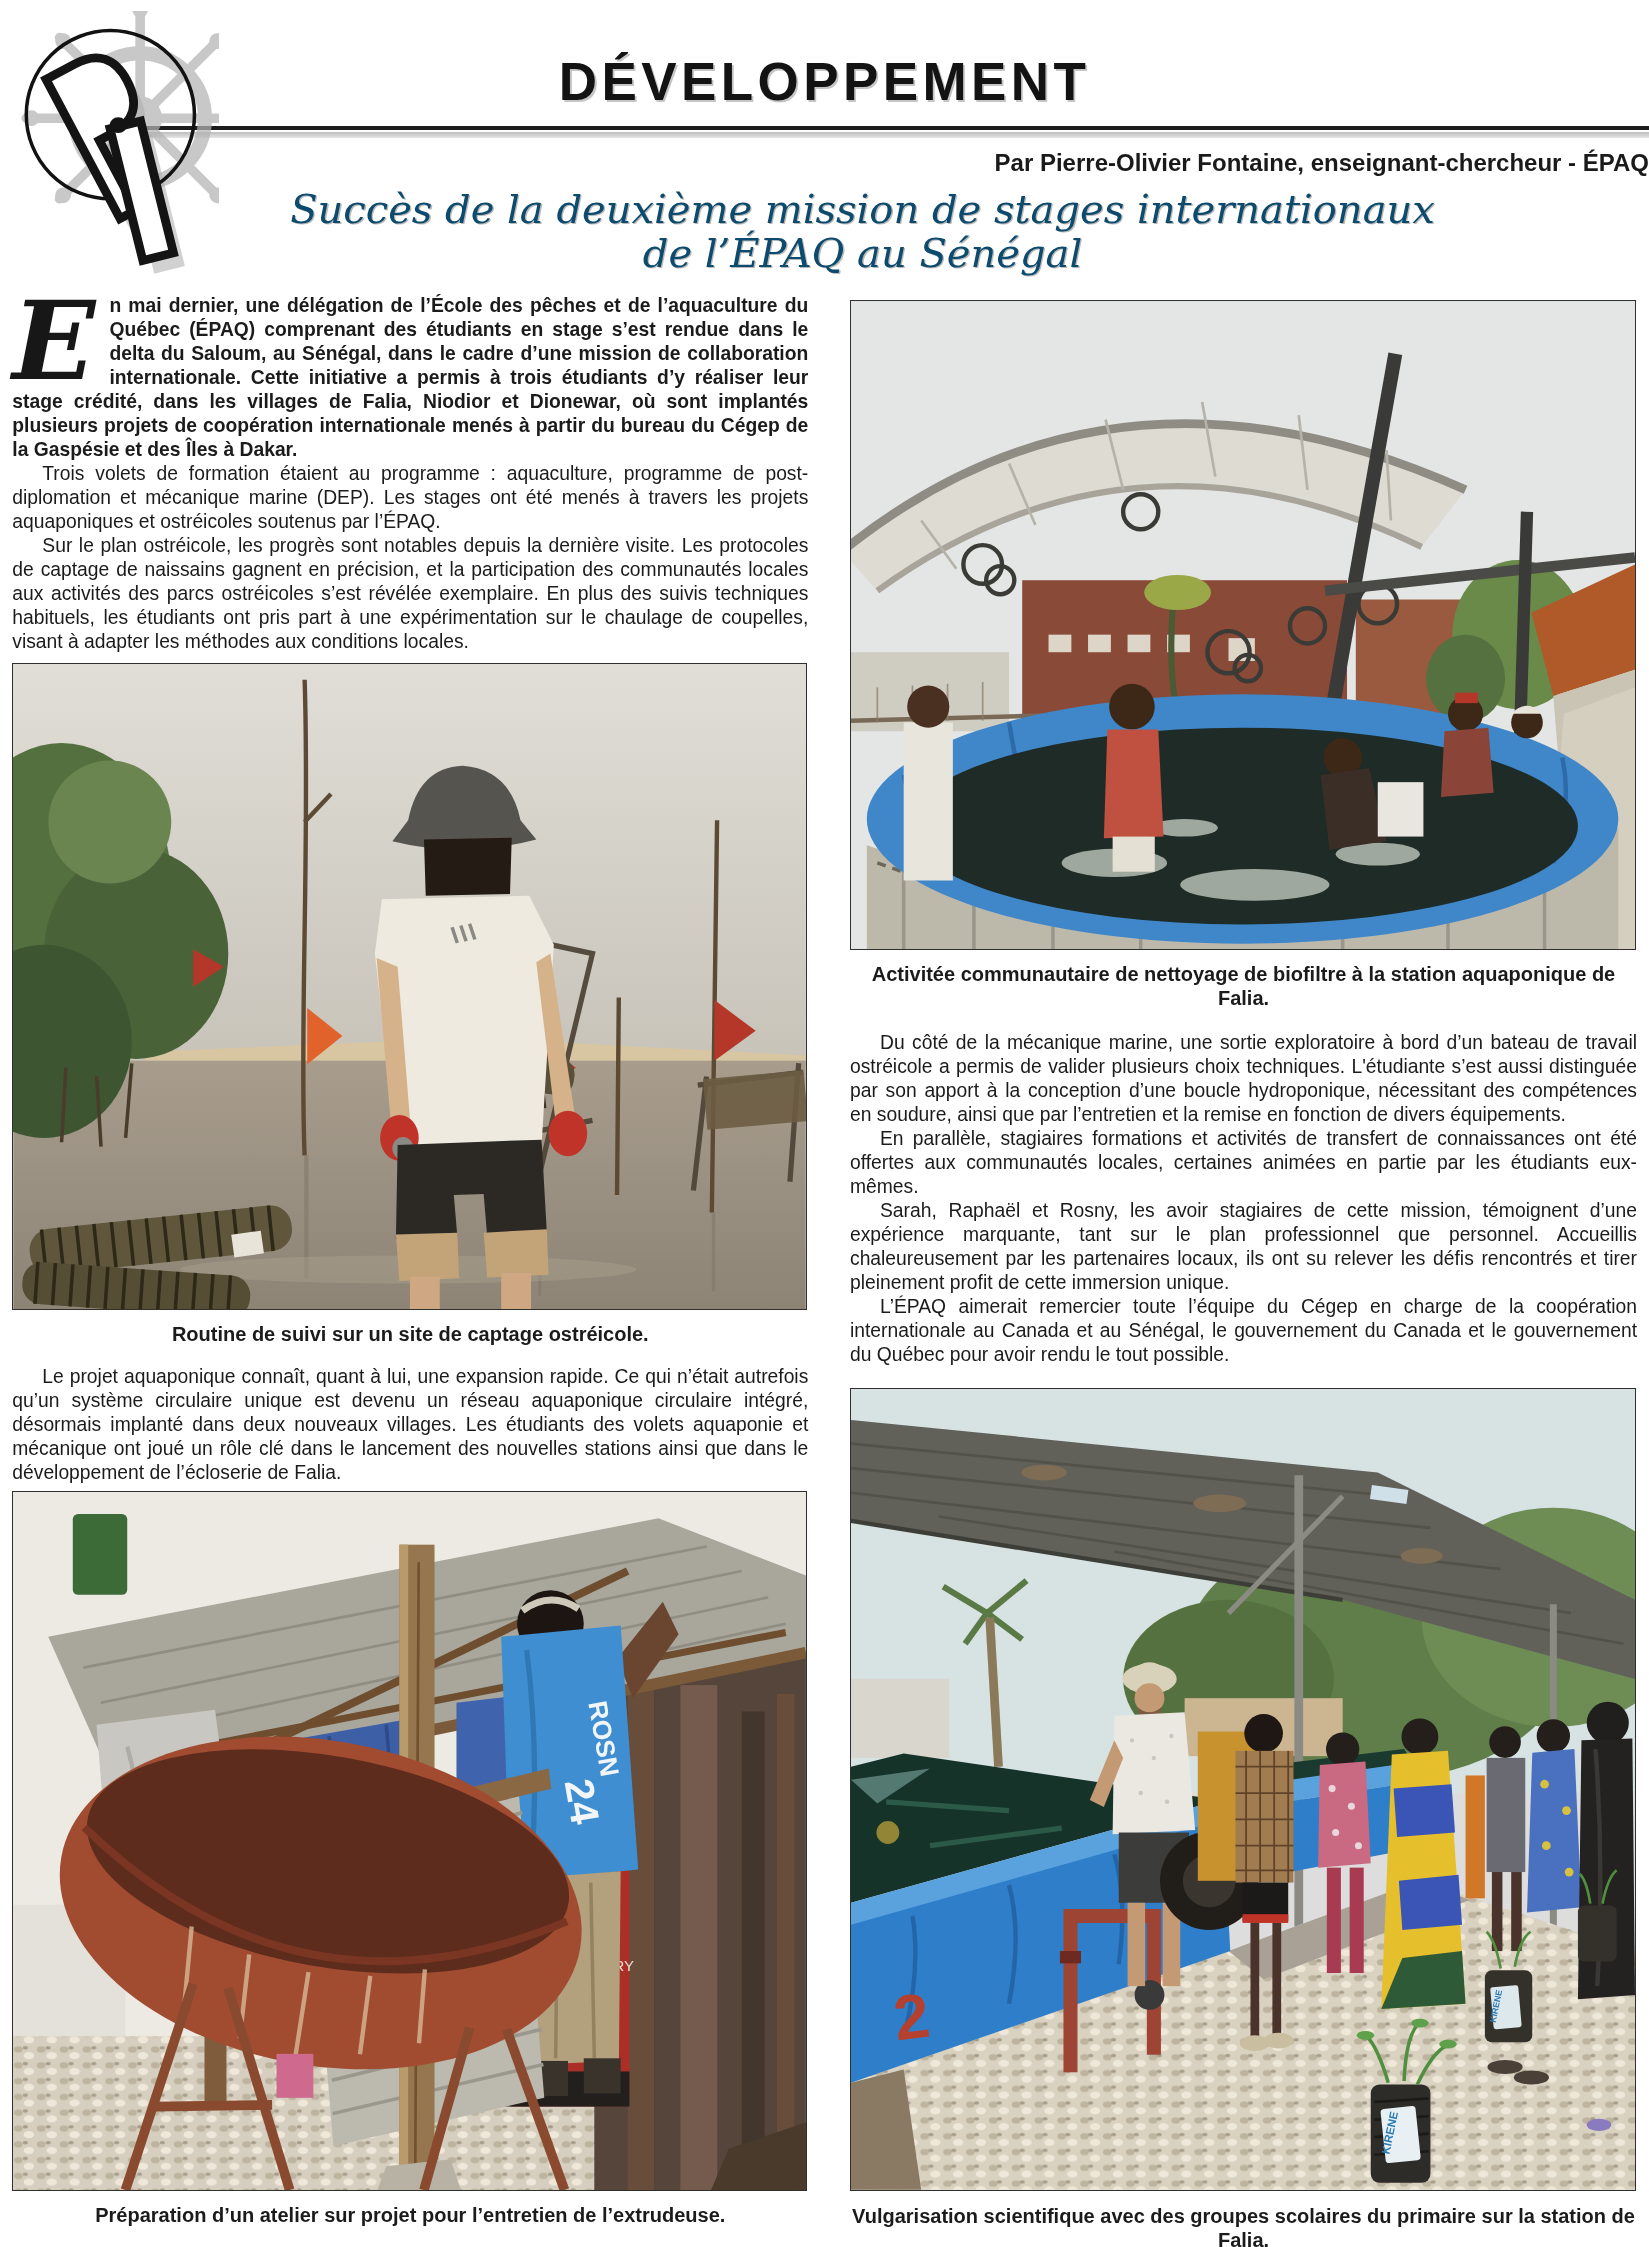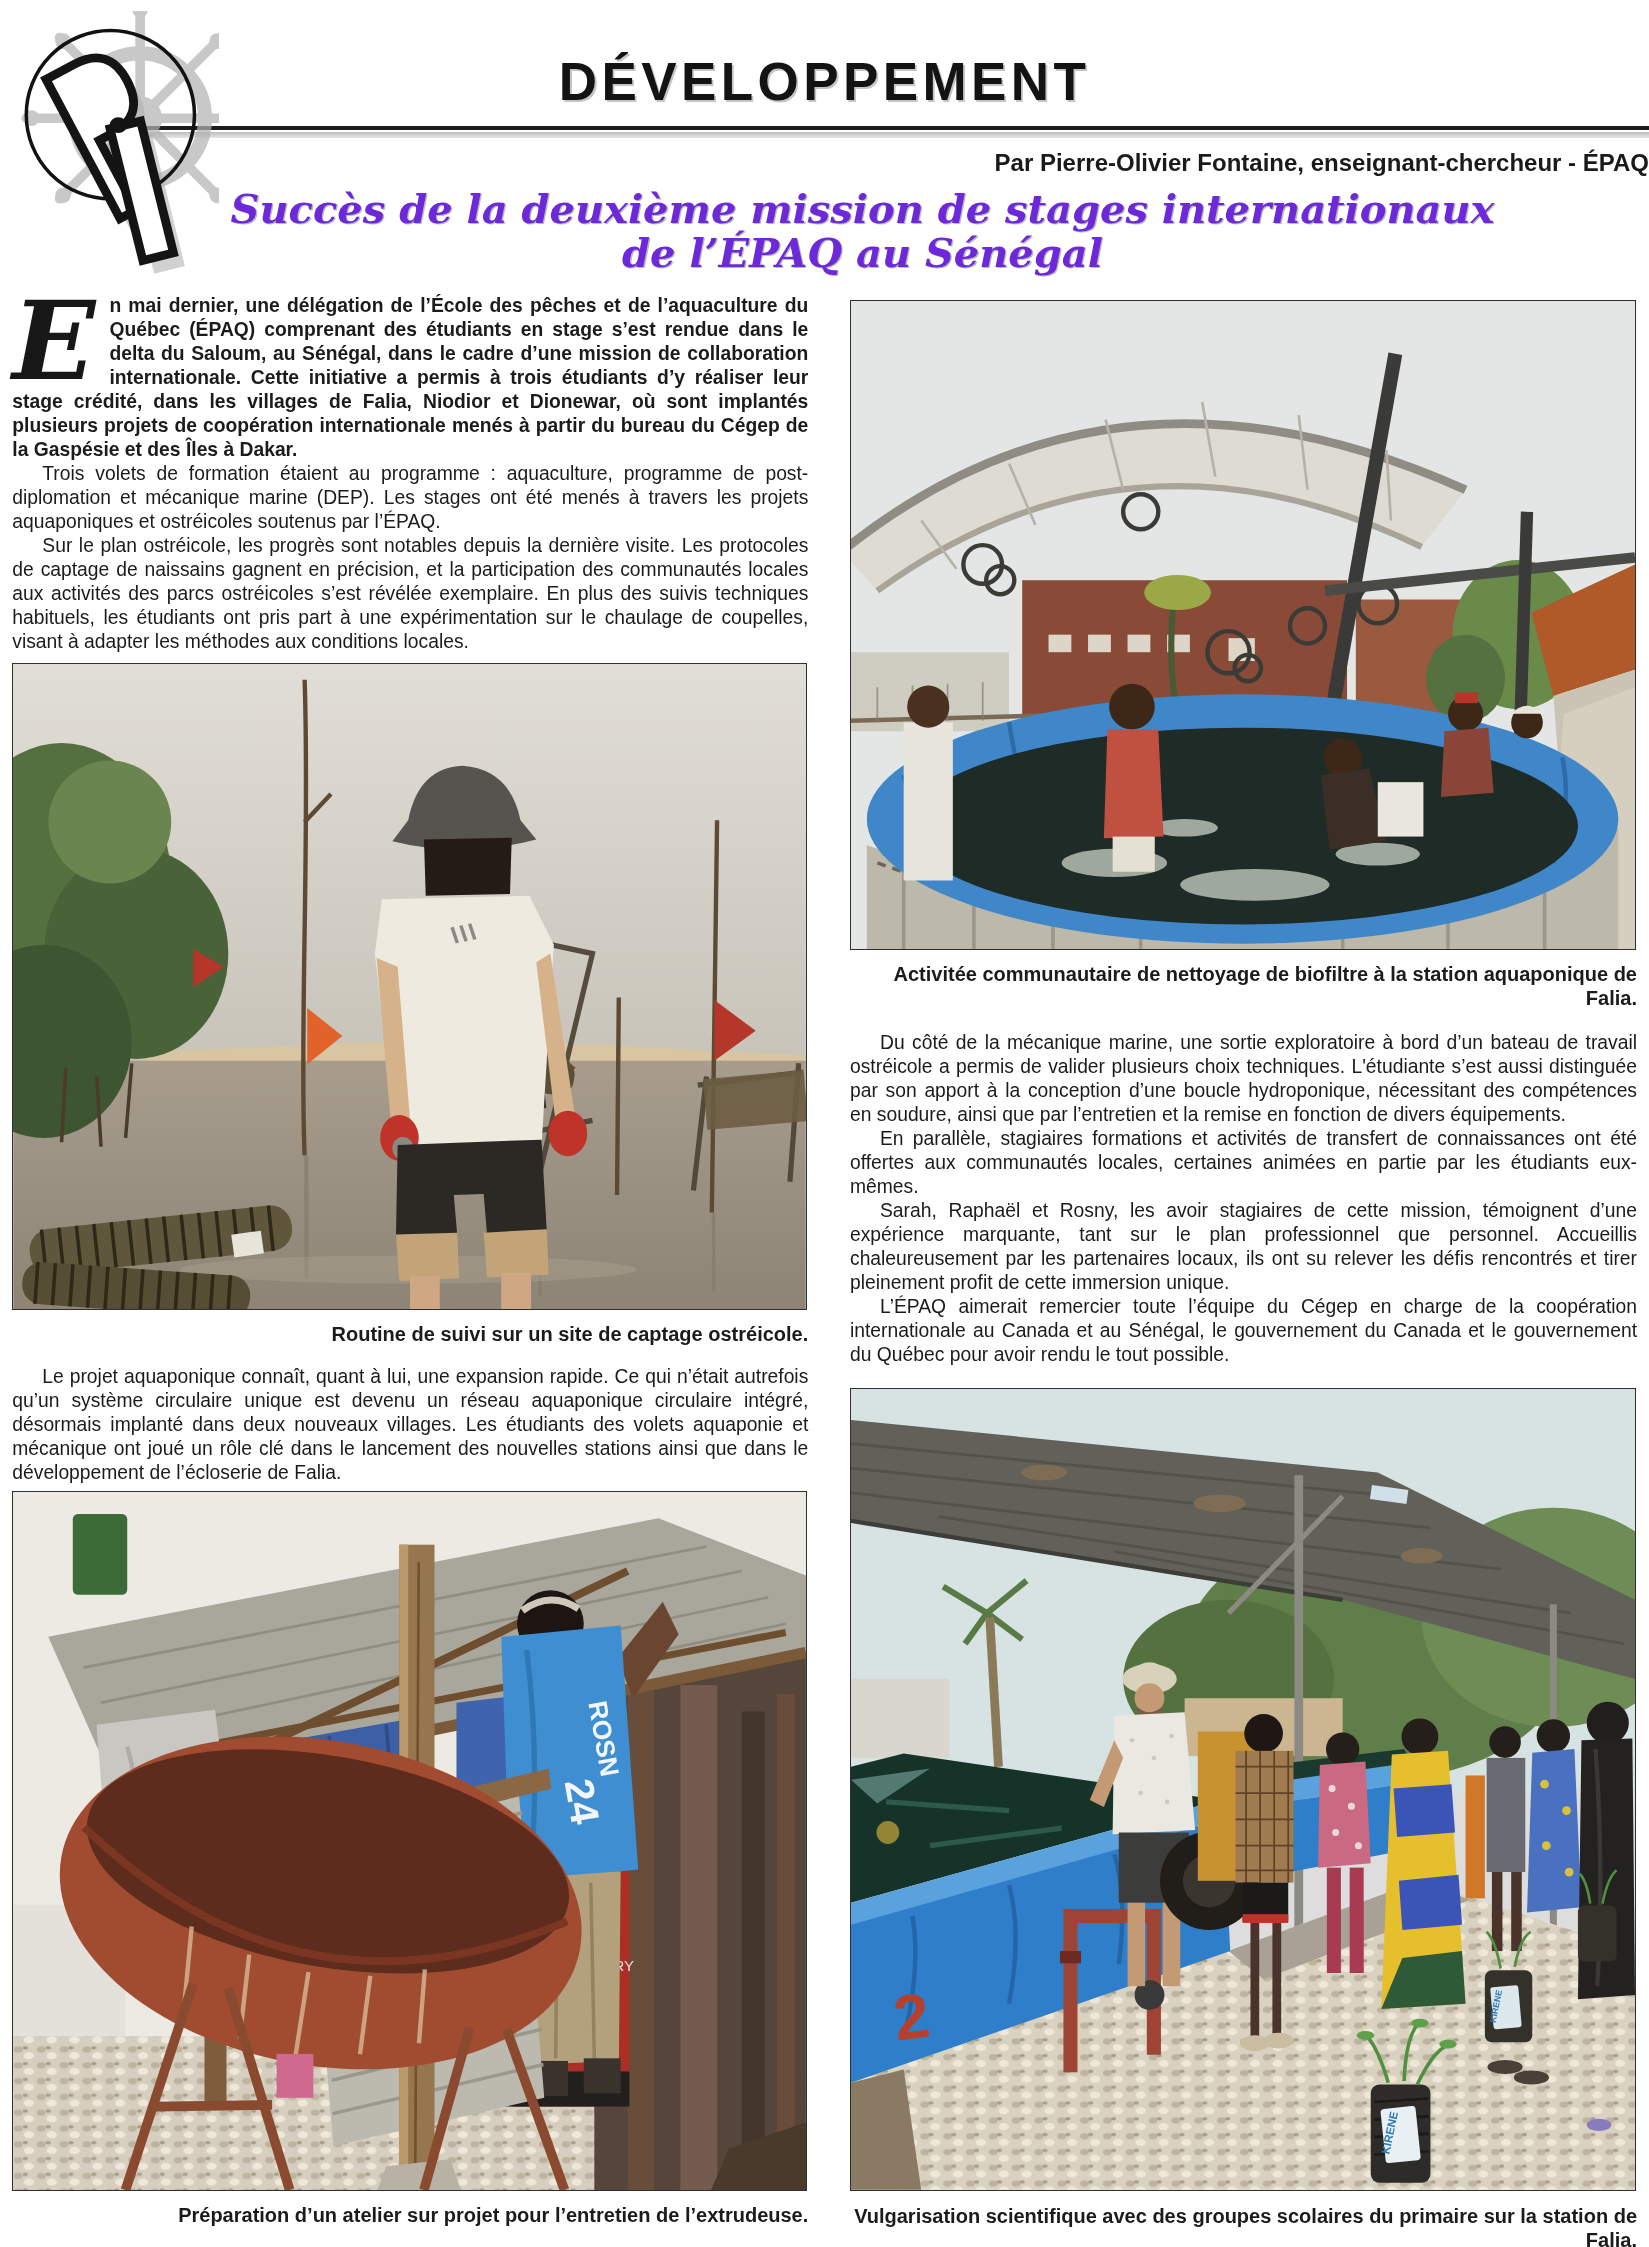--- a/index.html
+++ b/index.html
@@ -16,36 +16,36 @@
   }
   .rule-dark{position:absolute;left:91px;right:0;top:126px;height:4.4px;background:#1c1c1c;z-index:1;}
   .rule-gray{position:absolute;left:104px;right:0;top:132px;height:6.1px;
     background:linear-gradient(#bdbdbd,#e6e6e6);z-index:0;}
   .byline{
     position:absolute;left:0;top:149px;width:100%;text-align:right;
     font-weight:bold;font-size:24px;color:#1a1a1a;
   }
   .headline{
     position:absolute;left:105px;right:29px;top:187px;text-align:center;
-    font-family:"DejaVu Serif", serif;font-style:italic;font-weight:bold;
-    font-size:40px;line-height:44px;color:#6d28d9;text-shadow:1.3px 1.3px 0 rgba(80,80,80,.4);
+    font-family:"DejaVu Serif", serif;font-style:italic;font-weight:normal;
+    font-size:40px;line-height:44px;color:#0c4a6e;text-shadow:1.3px 1.3px 0 rgba(80,80,80,.4);
   }
   
   .col{position:absolute;}
   .col-left{left:12.3px;top:294px;width:796px;}
   .col-right{left:850px;top:300px;width:787px;}
   p{margin:0;font-size:19.3px;line-height:24px;text-align:justify;text-indent:30px;}
   p.intro{text-indent:0;font-weight:bold;}
   .dropcap{
     float:left;font-family:"DejaVu Serif", serif;font-style:italic;font-weight:bold;
     font-size:109px;line-height:84px;margin:5.3px 14px 1.8px 0;color:#171717;
   }
   figure{margin:0;}
   .photo{display:block;border:1.8px solid #2f2f2f;background:#ddd;}
-  figcaption{font-weight:bold;font-size:20px;line-height:24px;margin-top:12.3px;text-indent:0;text-align:right;}
+  figcaption{font-weight:bold;font-size:20px;line-height:24px;margin-top:12.3px;text-indent:0;text-align:center;}
   .mt10{margin-top:8.8px;} .mt6{margin-top:5.3px;} .mt22{margin-top:19.3px;} .mt24{margin-top:21px;}
 </style>
 </head>
 <body>
 
 <div class="page">
 
   <div class="rule-gray"></div>
   <div class="rule-dark"></div>
 

